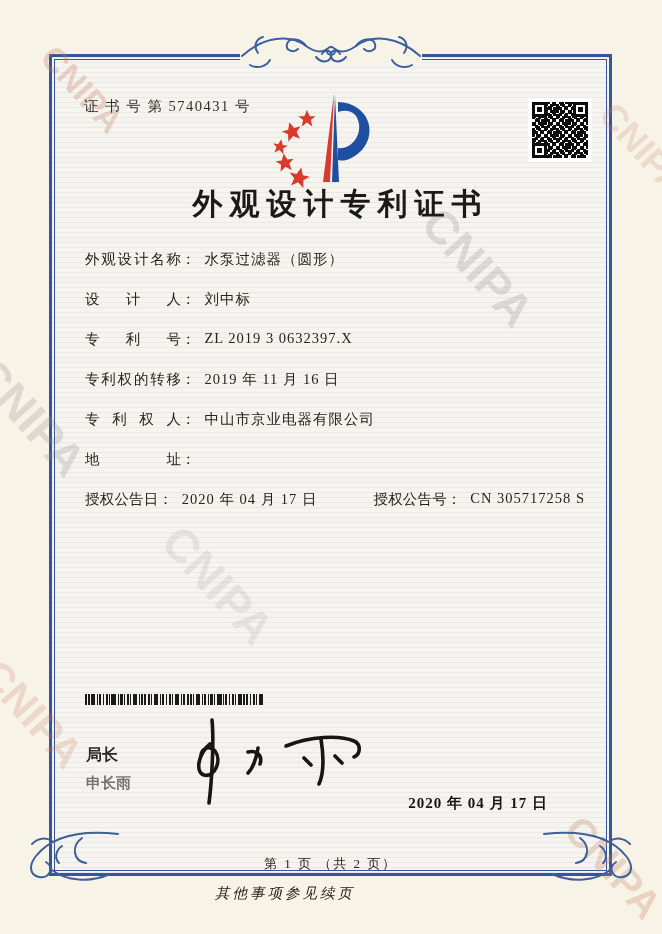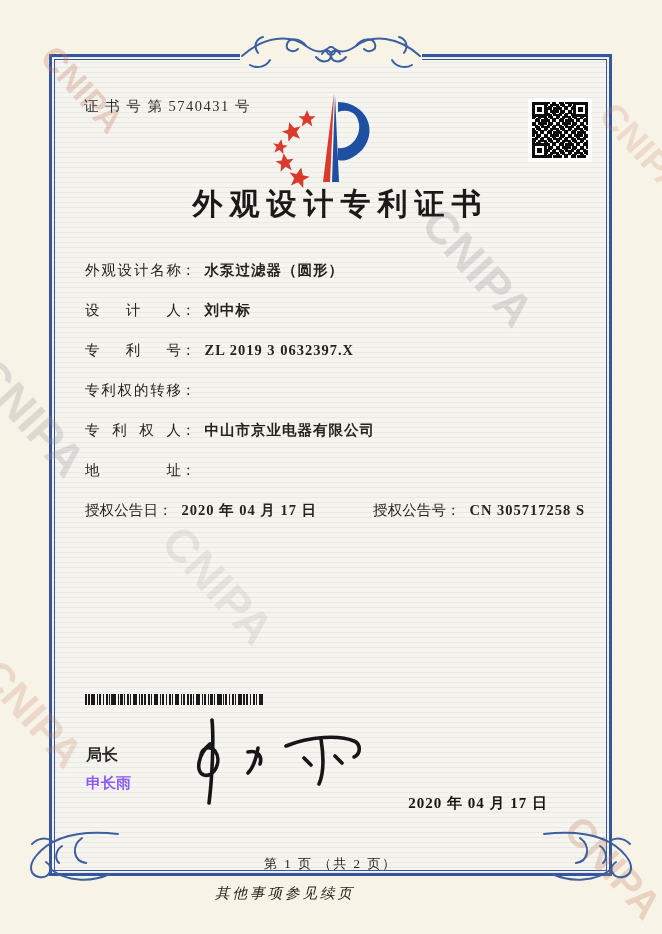--- a/index.html
+++ b/index.html
@@ -28,37 +28,37 @@
   .qr-inner{position:relative;width:100%;height:100%;
      background-image:repeating-conic-gradient(#0c0c0c 0 25%, transparent 0 50%),
                       repeating-conic-gradient(#0c0c0c 0 25%, transparent 0 50%);
      background-size:8px 8px,6px 6px;background-position:0 0,3px 2px;}
   .finder{position:absolute;width:15px;height:15px;border:3px solid #0c0c0c;background:#fff;box-sizing:border-box;}
   .finder::after{content:"";position:absolute;left:2px;top:2px;width:5px;height:5px;background:#0c0c0c;}
   .f-tl{left:0;top:0;} .f-tr{right:0;top:0;} .f-bl{left:0;bottom:0;}
   .title{left:49px;width:563px;top:184px;text-align:center;font-size:30px;font-weight:600;letter-spacing:7px;color:#1c1a17;padding-left:10px;}
   
   .fields{left:85px;top:250px;width:500px;font-size:14.5px;}
-  .frow{height:40px;display:flex;align-items:center;white-space:nowrap;}
+  .frow{height:40px;display:flex;white-space:nowrap;}
   .f-label{display:inline-block;width:96px;text-align:justify;text-align-last:justify;letter-spacing:0;}
   .f-colon{display:inline-block;}
-  .f-value{margin-left:9px;letter-spacing:1px;font-weight:bold;}
+  .f-value{margin-left:9px;letter-spacing:1px;}
   .grant-gap{margin-left:56px;}
   .g-label{display:inline-block;width:96px;text-align:justify;text-align-last:justify;}
   
   .paras{left:85px;top:533px;width:497px;font-size:13px;line-height:19px;font-style:italic;
          letter-spacing:.8px;text-align:justify;color:#211e1a;}
   .paras p{margin:0;text-indent:2em;}
   
   .barcode{left:85px;top:694px;width:178px;height:11px;background:
      repeating-linear-gradient(90deg,#1a1a1a 0 1px,transparent 1px 3px),
      repeating-linear-gradient(90deg,#1a1a1a 0 2px,transparent 2px 7px),
      repeating-linear-gradient(90deg,transparent 0 4px,#1a1a1a 4px 5px,transparent 5px 11px);}
   .sig-title{left:86px;top:745px;font-size:16px;font-family:"Liberation Sans",sans-serif;font-weight:700;color:#2a2a2a;}
-  .sig-name{left:86px;top:774px;font-size:15px;font-family:Liberation Sans, sans-serif;font-weight:700;color:#8b5cf6;}
+  .sig-name{left:86px;top:774px;font-size:15px;font-family:Liberation Sans, sans-serif;font-weight:700;color:#737373;}
   .signature{left:180px;top:710px;width:200px;height:98px;}
   
   .seal{left:383px;top:686px;width:162px;height:162px;mix-blend-mode:multiply;opacity:.95;}
   .seal-text{font-size:21px;letter-spacing:13px;fill:#dd2b20;font-weight:600;font-family:"Liberation Serif",serif;}
   .seal-date{left:388px;top:794px;width:180px;text-align:center;font-size:15px;font-weight:600;
              letter-spacing:1px;color:#141414;z-index:4;}
   .page-no{left:49px;width:563px;top:845px;text-align:center;font-size:13px;letter-spacing:2px;margin-top:10px;}
   .note{left:0;width:570px;top:884px;text-align:center;font-size:14.5px;font-style:italic;letter-spacing:3px;color:#211e1a;}
   .ornament-top{left:236px;top:22px;width:190px;height:62px;z-index:4;}
   .corner{width:100px;height:62px;z-index:4;}
@@ -164,20 +164,21 @@
       <span class="f-value">刘中标</span>
     </div>
     <div class="frow">
       <span class="f-label">专利号</span>
         <span class="f-colon">：</span>
       <span class="f-value">ZL 2019 3 0632397.X</span>
     </div>
     <div class="frow">
       <span class="f-label">专利权的转移</span>
         <span class="f-colon">：</span>
+      <span class="f-value">2019 年 11 月 16 日</span>
     </div>
     <div class="frow">
       <span class="f-label">专利权人</span>
         <span class="f-colon">：</span>
       <span class="f-value">中山市京业电器有限公司</span>
     </div>
     <div class="frow">
       <span class="f-label">地址</span>
         <span class="f-colon">：</span>
     </div>

